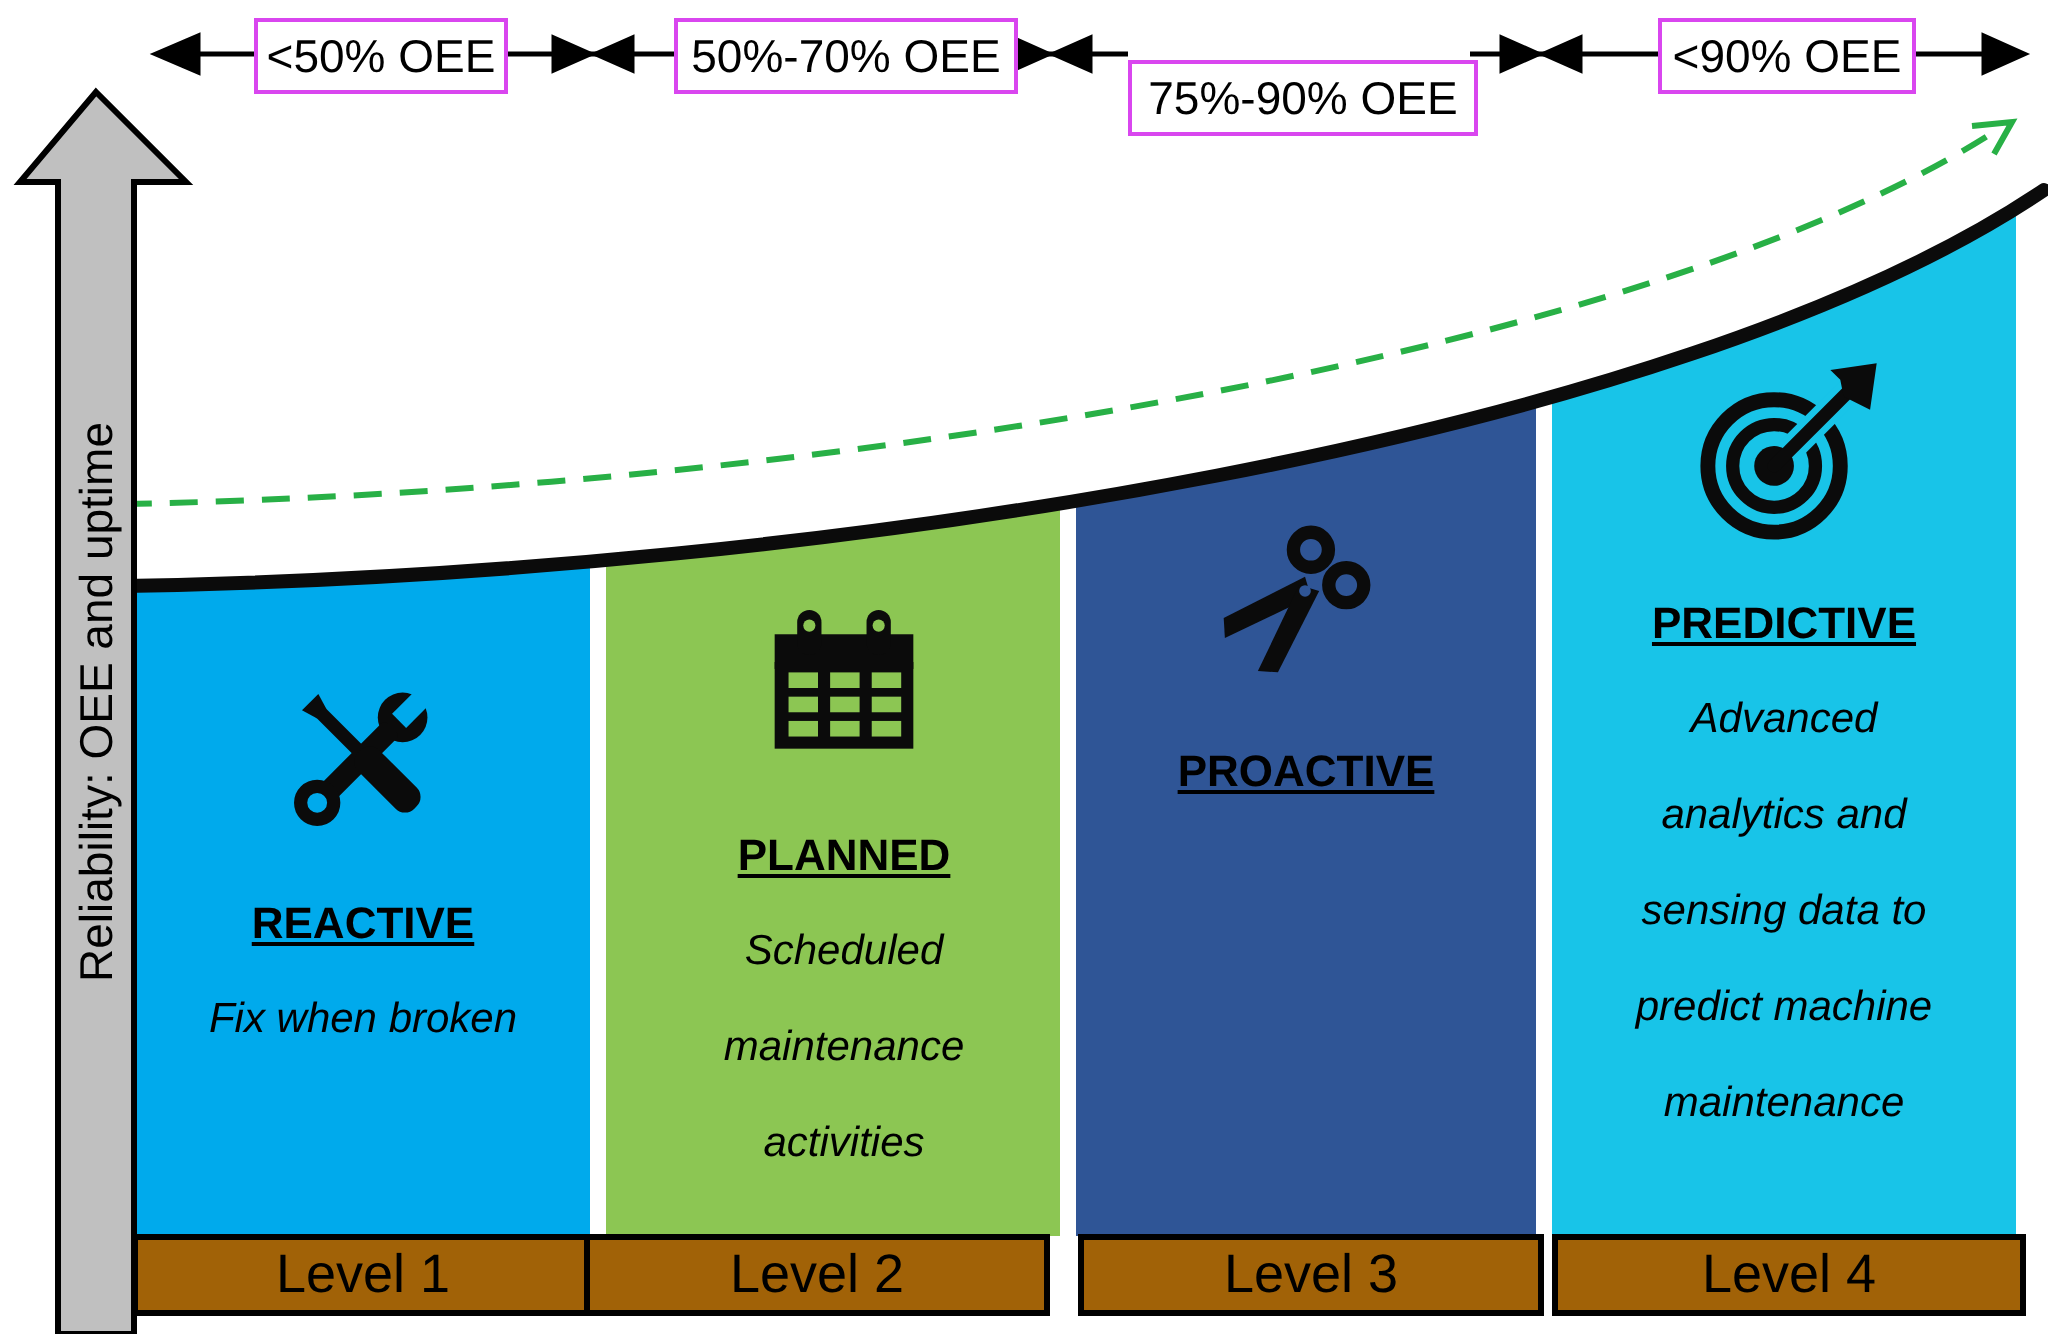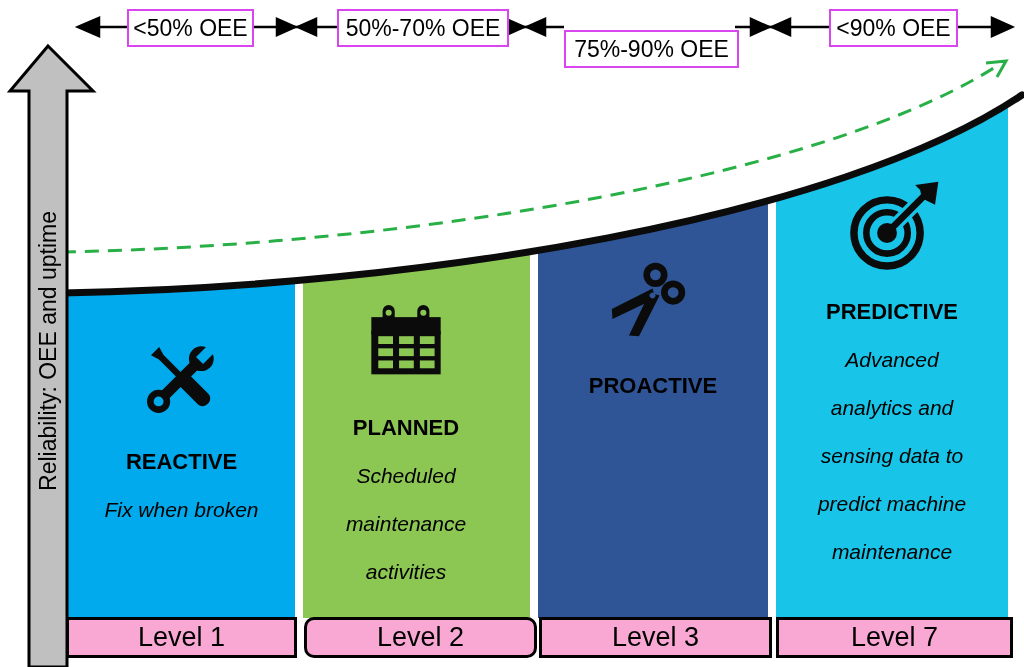--- a/index.html
+++ b/index.html
@@ -16,32 +16,32 @@
   .oee-4{left:829px;width:125px;}
 
   
   .axis-label{position:absolute;left:-122px;top:338px;width:340px;height:26px;
               transform:rotate(-90deg);transform-origin:center;
               font-size:23px;text-align:center;white-space:nowrap;}
 
   
   .col-block{position:absolute;display:flex;flex-direction:column;align-items:center;text-align:center;}
   .cb-1{left:68px;width:227px;top:330px;align-items:center;}
-  .cb-2{left:303px;width:206px;top:296px;}
+  .cb-2{left:319px;width:206px;top:296px;}
   .cb-3{left:538px;width:230px;top:250px;}
   .cb-4{left:776px;width:232px;top:180px;}
   .col-icon{display:block;}
-  .col-title{font-weight:bold;font-size:22px;margin-top:24px;line-height:1.1;}
+  .col-title{font-weight:bold;font-size:22px;margin-top:24px;line-height:1.1;text-decoration:underline;}
   .col-desc{font-style:italic;font-size:21px;line-height:48px;margin-top:12px;}
 
   
-  .level-tab{position:absolute;top:617px;height:35px;background:#f9a8d4;border:3px solid #000;
+  .level-tab{position:absolute;top:617px;height:35px;background:#a16207;border:3px solid #000;
              display:flex;align-items:center;justify-content:center;font-size:27px;}
   .lt-1{left:66px;width:225px;}
-  .lt-2{left:304px;width:227px;border-radius:10px;}
+  .lt-2{left:292px;width:227px;}
   .lt-3{left:539px;width:227px;}
   .lt-4{left:776px;width:231px;}
 </style>
 </head>
 <body>
 
 <div class="stage">
 
   <svg class="bg-svg" viewBox="0 0 1024 667">
     <defs>
@@ -168,15 +168,15 @@
       <div>analytics and</div>
       <div>sensing data to</div>
       <div>predict machine</div>
       <div>maintenance</div>
     </div>
   </div>
 
   <div class="level-tab lt-1">Level 1</div>
   <div class="level-tab lt-2">Level 2</div>
   <div class="level-tab lt-3">Level 3</div>
-  <div class="level-tab lt-4">Level 7</div>
+  <div class="level-tab lt-4">Level 4</div>
 
 </div>
 
 </body></html>

